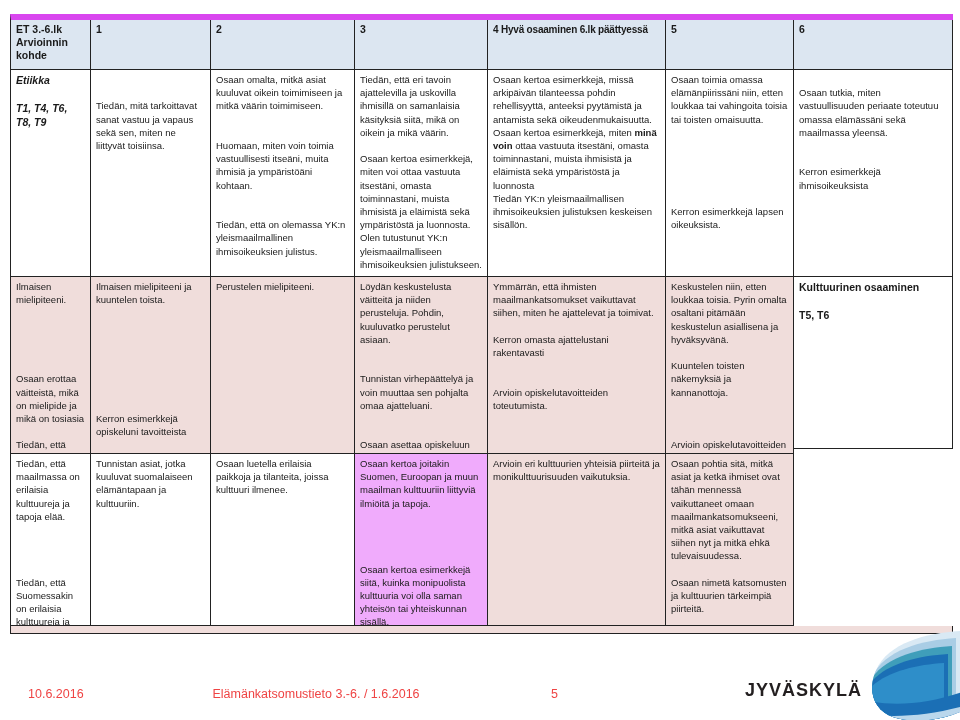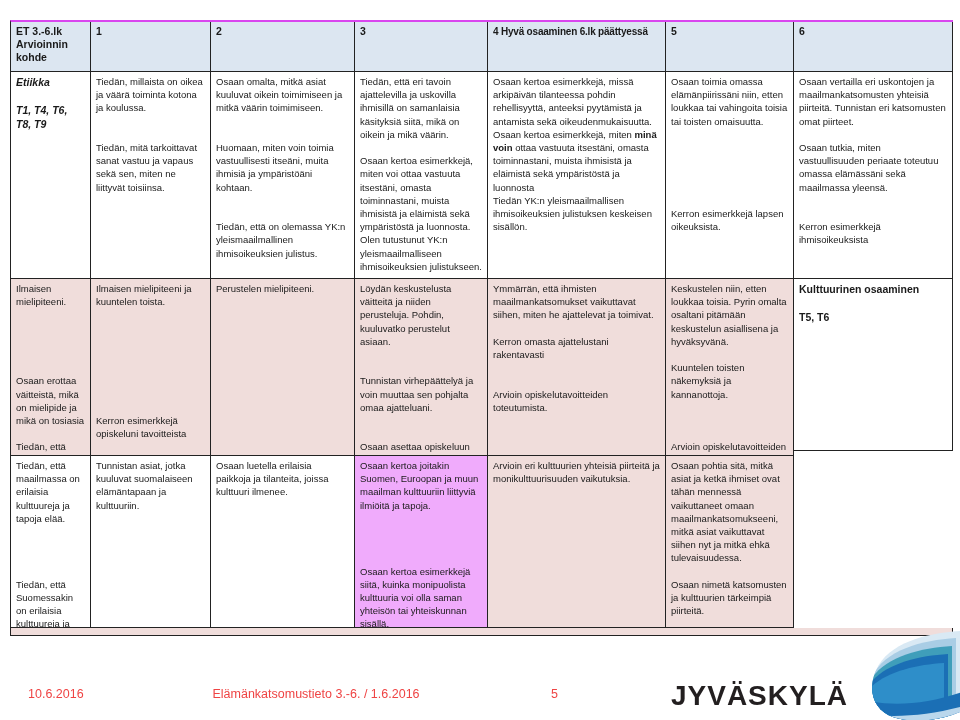--- a/index.html
+++ b/index.html
@@ -1,54 +1,53 @@
 <!DOCTYPE html>
 <html><head>
 <meta charset="utf-8">
 <style>
   html,body{margin:0;padding:0;}
   body{width:960px;height:720px;position:relative;background:#ffffff;overflow:hidden;
        font-family:"Liberation Sans","DejaVu Sans",sans-serif;color:#1a1a1a;}
-  #grid{position:absolute;left:10px;top:20px;display:grid;
+  #grid{position:absolute;left:10px;top:14px;display:grid;
         grid-template-columns:80px 120px 144px 133px 178px 128px 159px;
-        border-top:2px solid #d946ef;border-left:1px solid #222;}
+        border-top:6px solid #d946ef;border-left:1px solid #222;}
   .cell{border-right:1px solid #222;border-bottom:1px solid #222;box-sizing:border-box;
         padding:3px 5px;overflow:hidden;font-size:9.5px;line-height:13.2px;}
   .cell.hc{font-weight:bold;font-size:10.5px;line-height:13px;}
   .cell.hc.wide{font-size:10px;letter-spacing:-0.2px;white-space:nowrap;}
   .cell.c0{font-weight:bold;font-size:10.5px;line-height:14px;overflow-wrap:break-word;}
   .para{min-height:13.2px;margin:0;}
   .c0 .para{min-height:14px;}
   #bottom-strip{grid-column:1/-1;height:8px;border-right:1px solid #222;border-bottom:1px solid #222;box-sizing:border-box;}
   .footer-text{position:absolute;color:#ef4444;font-size:12.5px;top:687px;}
   #footer-date{left:28px;}
   #footer-title{left:316px;transform:translateX(-50%);}
   #footer-page{left:551px;}
-  #logo-text{position:absolute;top:680px;right:112px;color:#231f20;font-size:28px;
+  #logo-text{position:absolute;top:680px;right:98px;color:#231f20;font-size:18px;
              font-weight:600;letter-spacing:1px;}
   #swirl{position:absolute;right:0;bottom:0;}
 </style>
 </head>
 <body>
 
 <div id="grid">
     <div class="cell hc" style="background: rgb(220, 230, 241); height: 50px;">ET 3.-6.lk Arvioinnin kohde</div>
     <div class="cell hc" style="background: rgb(220, 230, 241); height: 50px;">1</div>
     <div class="cell hc" style="background: rgb(220, 230, 241); height: 50px;">2</div>
     <div class="cell hc" style="background: rgb(220, 230, 241); height: 50px;">3</div>
     <div class="cell hc wide" style="background: rgb(220, 230, 241); height: 50px;">4 Hyvä osaaminen 6.lk päättyessä</div>
     <div class="cell hc" style="background: rgb(220, 230, 241); height: 50px;">5</div>
     <div class="cell hc" style="background: rgb(220, 230, 241); height: 50px;">6</div>
     <div class="cell c0" style="background: rgb(255, 255, 255); height: 207px; font-style: italic;">
       <div class="para">Etiikka</div>
       <div class="para"></div>
       <div class="para">T1, T4, T6, T8, T9</div>
     </div>
     <div class="cell dc" style="background: rgb(255, 255, 255); height: 207px;">
-      <div class="para">Tiedän, millaista on oikea ja väärä toiminta kotona ja koulussa.</div>
       <div class="para"></div>
       <div class="para"></div>
       <div class="para">Tiedän, mitä tarkoittavat sanat vastuu ja vapaus sekä sen, miten ne liittyvät toisiinsa.</div>
     </div>
     <div class="cell dc" style="background: rgb(255, 255, 255); height: 207px;">
       <div class="para">Osaan omalta, mitkä asiat kuuluvat oikein toimimiseen ja mitkä väärin toimimiseen.</div>
       <div class="para"></div>
       <div class="para"></div>
       <div class="para">Huomaan, miten voin toimia vastuullisesti itseäni, muita ihmisiä ja ympäristöäni kohtaan.</div>
       <div class="para"></div>
@@ -70,21 +69,20 @@
       <div class="para">Osaan toimia omassa elämänpiirissäni niin, etten loukkaa tai vahingoita toisia tai toisten omaisuutta.</div>
       <div class="para"></div>
       <div class="para"></div>
       <div class="para"></div>
       <div class="para"></div>
       <div class="para"></div>
       <div class="para"></div>
       <div class="para">Kerron esimerkkejä lapsen oikeuksista.</div>
     </div>
     <div class="cell dc" style="background: rgb(255, 255, 255); height: 207px;">
-      <div class="para">Osaan vertailla eri uskontojen ja maailmankatsomusten yhteisiä piirteitä. Tunnistan eri katsomusten omat piirteet.</div>
       <div class="para"></div>
       <div class="para">Osaan tutkia, miten vastuullisuuden periaate toteutuu omassa elämässäni sekä maailmassa yleensä.</div>
       <div class="para"></div>
       <div class="para"></div>
       <div class="para">Kerron esimerkkejä ihmisoikeuksista</div>
     </div>
     <div class="cell dc" style="background: rgb(240, 221, 219); height: 177px;">
       <div class="para">Ilmaisen mielipiteeni.</div>
       <div class="para"></div>
       <div class="para"></div>

